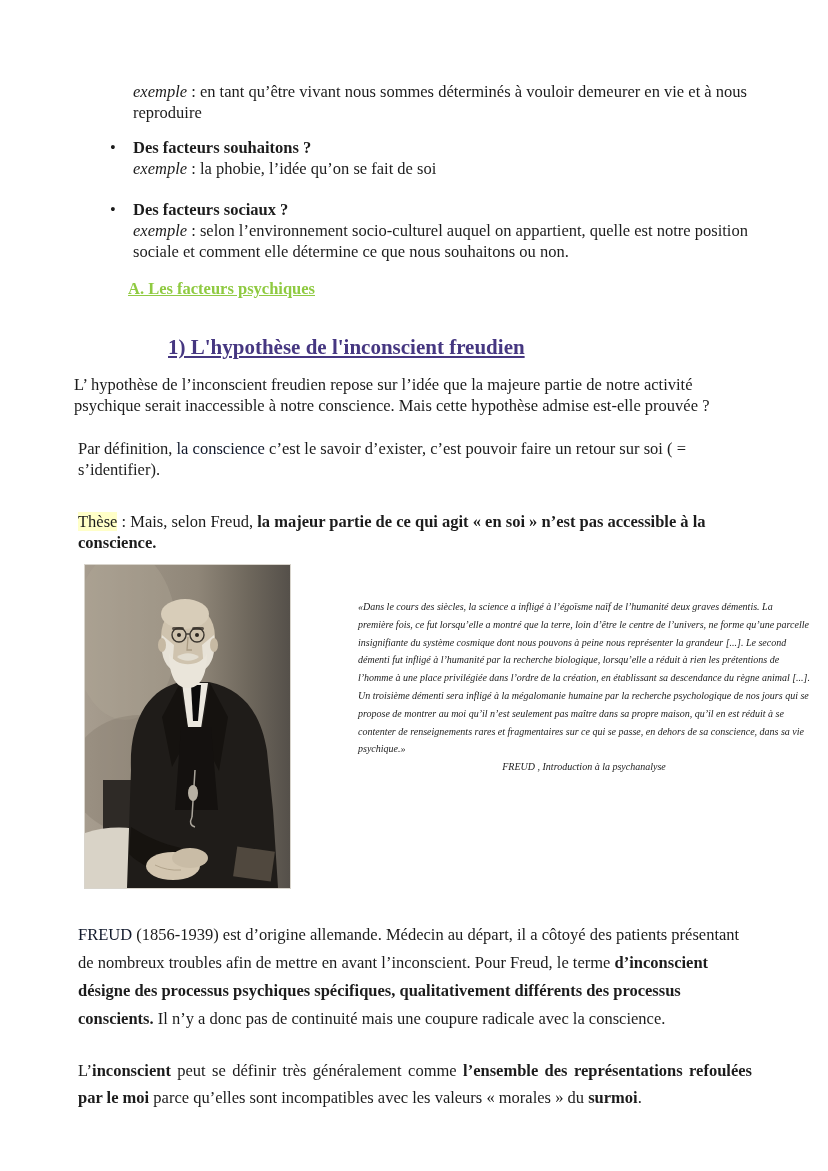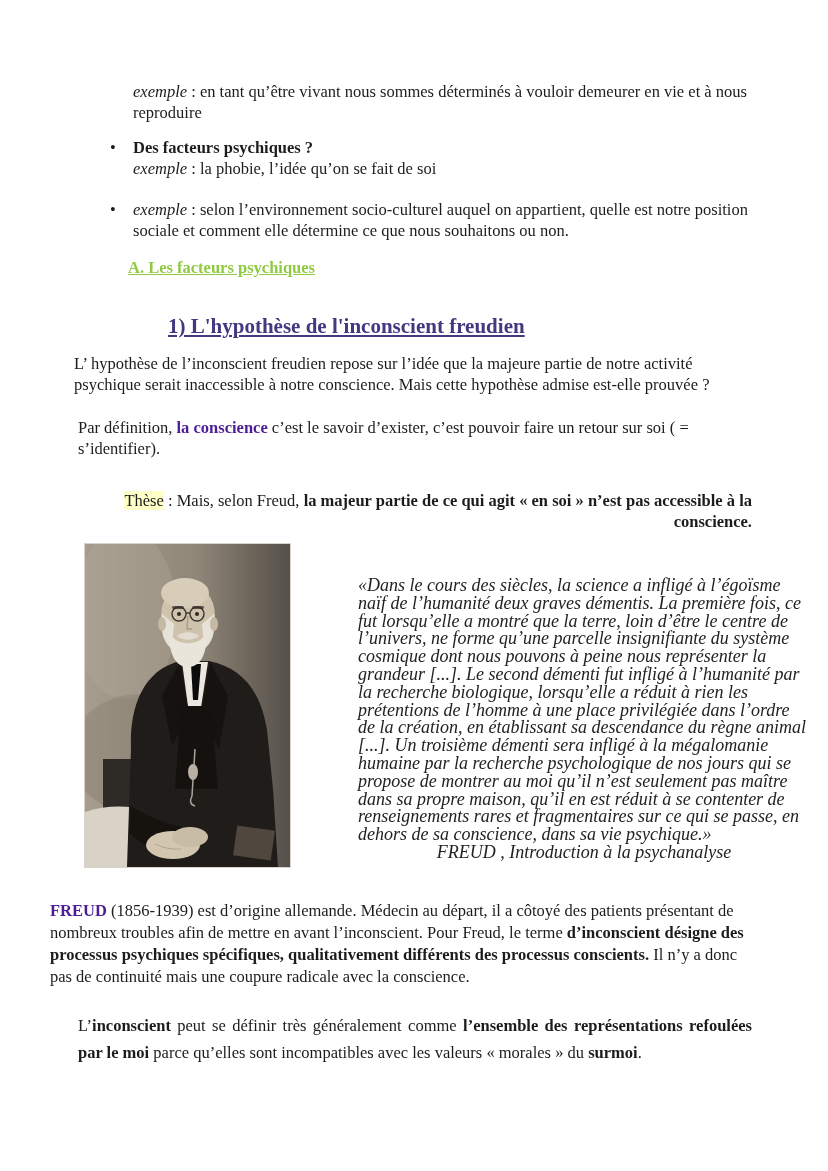--- a/index.html
+++ b/index.html
@@ -6,21 +6,21 @@
   .page {
     position:relative; width:828px; height:1171px; margin:0 auto;
     background:#ffffff; overflow:hidden; box-sizing:border-box;
     font-family:"Liberation Serif", serif; font-size:16.5px; line-height:21px; color:#1c1c1c;
     padding-top:81px;
     border-radius:29px;
   }
   p { margin:0; }
   .it { font-style:italic; }
   .b  { font-weight:bold; }
-  .red { color:#4c1d95; font-weight:bold;text-align:right; }
+  .red { color:#0f172a; font-weight:normal;text-align:right; }
   .hl { background:#ffffc8; }
 
   .intro { margin:0 70px 0 133px; }
 
   .bullet { display:flex; margin:0 70px 0 110px; }
   .bullet.first { margin-top:14px; }
   .bullet.second { margin-top:20px; }
   .dot { width:23px; flex:none; }
   .bullet-body { flex:1; }
   .bullet-title { font-weight:bold; }
@@ -29,55 +29,56 @@
     margin:16px 0 0 128px; font-weight:bold; text-decoration:underline;
     color:#8fca41; font-size:16.5px; line-height:21px;
   }
   .head-purple {
     margin:38px 0 0 168px; font-weight:bold; text-decoration:underline;
     color:#463781; font-size:21px; line-height:21px;
   }
 
   .para1 { margin:16px 76px 0 74px; }
   .para2 { margin:22px 76px 0 78px; }
-  .these { margin:31px 76px 12px 78px;text-align:right; }
+  .these { margin:31px 76px 12px 78px; }
 
   .media-row { display:flex; align-items:flex-start; margin-top:5px; }
   .photo {
     flex:none; margin-left:85px; width:205px; height:323px;
     outline:1px solid #d8d4cc;
   }
   .photo svg { display:block; }
   .quote-block {
     margin-left:68px; width:452px; padding-top:33px;
-    font-size:18px; line-height:17.8px; font-style:italic; color:#222;
+    font-size:10px; line-height:17.8px; font-style:italic; color:#222;
   }
   .quote-attrib { text-align:center; }
 
-  .para-freud { margin:33px 70px 0 50px; line-height:22px; }
+  .para-freud { margin:33px 70px 0 78px; line-height:28px; }
   .para-last  { margin:24px 76px 0 78px; line-height:27px; text-align:justify; }
 </style>
 </head>
 <body>
 
 <div class="page">
 
   <p class="intro"><span class="it">exemple</span><span> : en tant qu’être vivant nous sommes déterminés à vouloir demeurer en vie et à nous reproduire</span></p>
 
   <div class="bullet first">
     <span class="dot">•</span>
     <div class="bullet-body">
-      <p class="bullet-title">Des facteurs psychiques ?</p>
+      <p class="bullet-title">Des facteurs souhaitons ?</p>
       <p><span class="it">exemple</span><span> : la phobie, l’idée qu’on se fait de soi</span></p>
     </div>
   </div>
 
   <div class="bullet second">
     <span class="dot">•</span>
     <div class="bullet-body">
+      <p class="bullet-title">Des facteurs sociaux ?</p>
       <p><span class="it">exemple</span><span> : selon l’environnement socio-culturel auquel on appartient, quelle est notre position sociale et comment elle détermine ce que nous souhaitons ou non.</span></p>
     </div>
   </div>
 
   <p class="head-green">A. Les facteurs psychiques </p>
 
   <p class="head-purple">1) L'hypothèse de l'inconscient freudien</p>
 
   <p class="para1">L’ hypothèse de l’inconscient freudien repose sur l’idée que la majeure partie de notre activité psychique serait inaccessible à notre conscience. Mais cette hypothèse admise est-elle prouvée ?</p>
 

